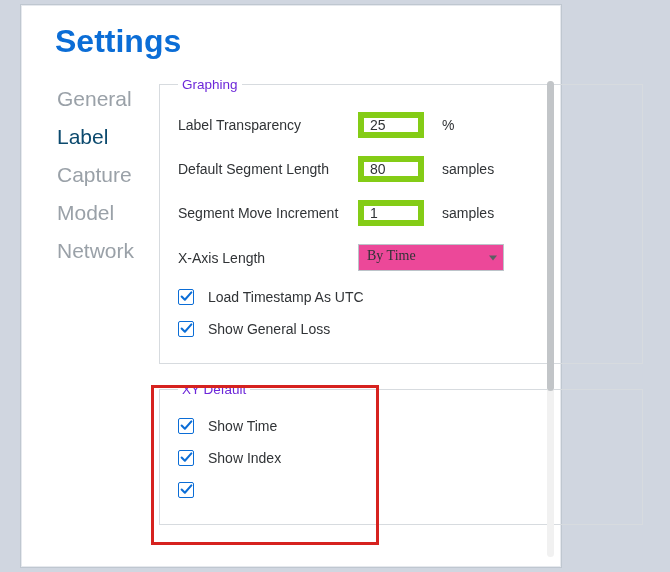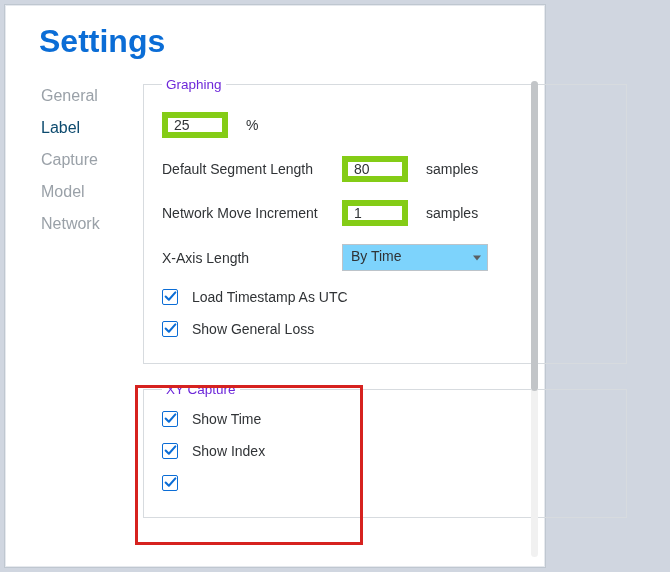--- a/index.html
+++ b/index.html
@@ -6,40 +6,40 @@
   body {
     margin: 0;
     font-family: "Segoe UI", Arial, sans-serif;
     background: #d0d6e0;
     width: 670px;
     height: 572px;
     overflow: hidden;
   }
   .window {
     position: absolute;
-    left: 4px; top: 4px;
+    left: 20px; top: 4px;
     width: 542px; height: 564px;
     background: #fff;
     border: 1px solid #bfc7d0;
     box-shadow: 0 0 0 1px #e6e9ee inset;
   }
   .title {
     position: absolute;
     left: 34px; top: 18px;
     font-size: 32px;
     font-weight: 700;
     color: #0b6dd6;
   }
   .sidebar {
     position: absolute;
     left: 36px; top: 82px;
     width: 90px;
   }
   .sidebar-item {
-    font-size: 16px;
+    font-size: 21px;
     color: #9aa1a8;
     margin-bottom: 14px;
     cursor: pointer;
   }
   .sidebar-item.active {
     color: #0c4a6e;
   }
   .content {
     position: absolute;
     left: 138px; top: 72px;
@@ -98,36 +98,37 @@
     margin-left: 18px;
   }
   .select {
     position: relative;
     width: 146px;
     height: 27px;
     border: 1px solid #bcc3c9;
     font-size: 14px;
     color: #303336;
     padding: 3px 22px 3px 8px;
-    background: #7dd3fc;
+    background: #ec4899;
     cursor: pointer;
+    font-family: Liberation Serif, serif;
   }
   .select .caret {
     position: absolute;
     right: 6px; top: 50%;
     transform: translateY(-50%);
     width: 0; height: 0;
     border-left: 4px solid transparent;
     border-right: 4px solid transparent;
     border-top: 5px solid #5a5f63;
   }
   .check-row {
     display: flex;
     align-items: center;
-    margin: 0 0 16px 0;
+    margin: 7px 0 16px 0;
   }
   .checkbox {
     position: relative;
     width: 16px; height: 16px;
     border: 1.5px solid #0b6dd6;
     border-radius: 2px;
     margin-right: 14px;
     cursor: pointer;
     flex: 0 0 auto;
   }
@@ -162,32 +163,33 @@
     <div class="sidebar-item">Model</div>
     <div class="sidebar-item">Network</div>
   </div>
 
   <div class="content">
 
     <fieldset>
       <legend>Graphing</legend>
 
       <div class="row">
+        <div class="row-label">Label Transparency</div>
         <input type="text" value="25" style="">
         <div class="unit">%</div>
       </div>
 
       <div class="row">
         <div class="row-label">Default Segment Length</div>
         <input type="text" value="80" style="">
         <div class="unit">samples</div>
       </div>
 
       <div class="row">
-        <div class="row-label">Network Move Increment</div>
+        <div class="row-label">Segment Move Increment</div>
         <input type="text" value="1" style="">
         <div class="unit">samples</div>
       </div>
 
       <div class="row">
         <div class="row-label">X-Axis Length</div>
         <div class="select">
           <span>By Time</span>
           <span class="caret"></span>
         </div>
@@ -206,21 +208,21 @@
         <div class="checkbox checked">
           <svg viewBox="0 0 16 16">
               <path d="M2 8 L6 12 L14 3" stroke="#0b6dd6" stroke-width="2.5" fill="none" stroke-linecap="round" stroke-linejoin="round"></path>
             </svg>
         </div>
         <div class="check-label">Show General Loss</div>
       </div>
     </fieldset>
 
     <fieldset>
-      <legend>XY Capture</legend>
+      <legend>XY Default</legend>
 
       <div class="check-row">
         <div class="checkbox checked">
           <svg viewBox="0 0 16 16">
               <path d="M2 8 L6 12 L14 3" stroke="#0b6dd6" stroke-width="2.5" fill="none" stroke-linecap="round" stroke-linejoin="round"></path>
             </svg>
         </div>
         <div class="check-label">Show Time</div>
       </div>
 

